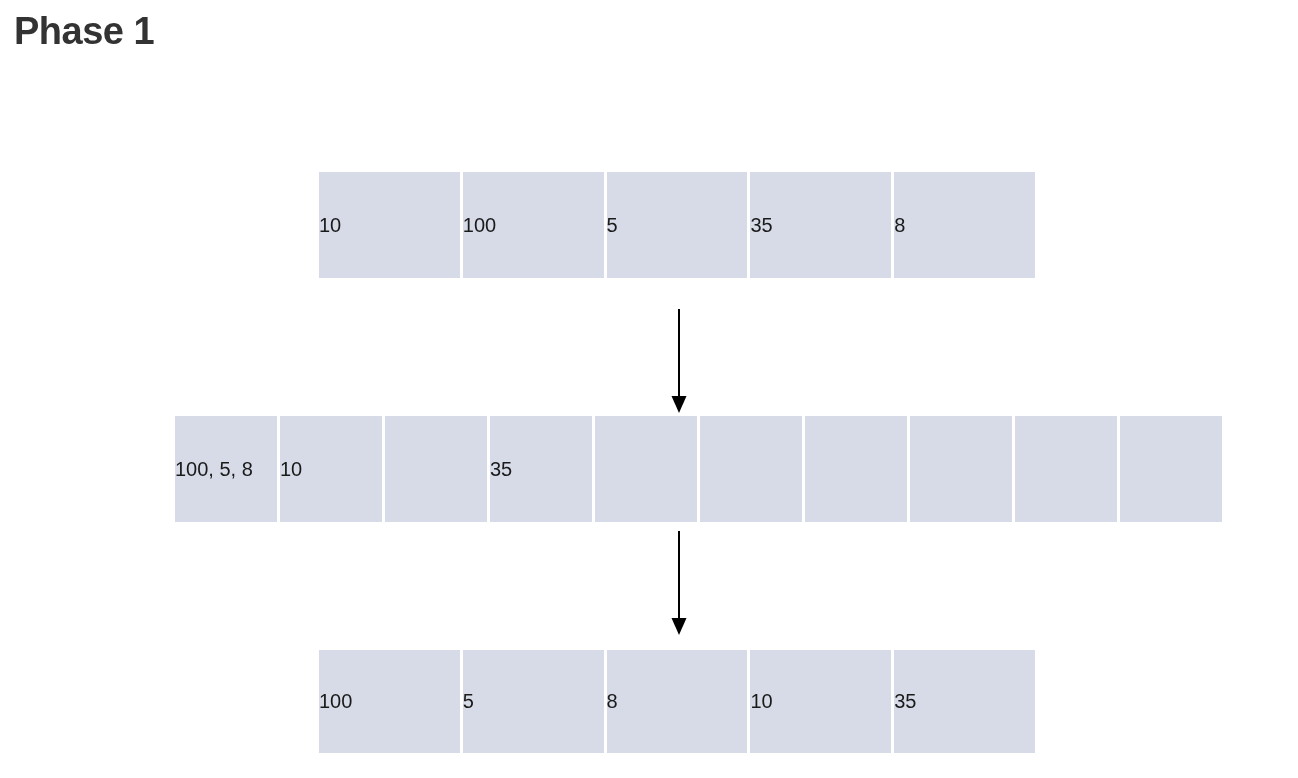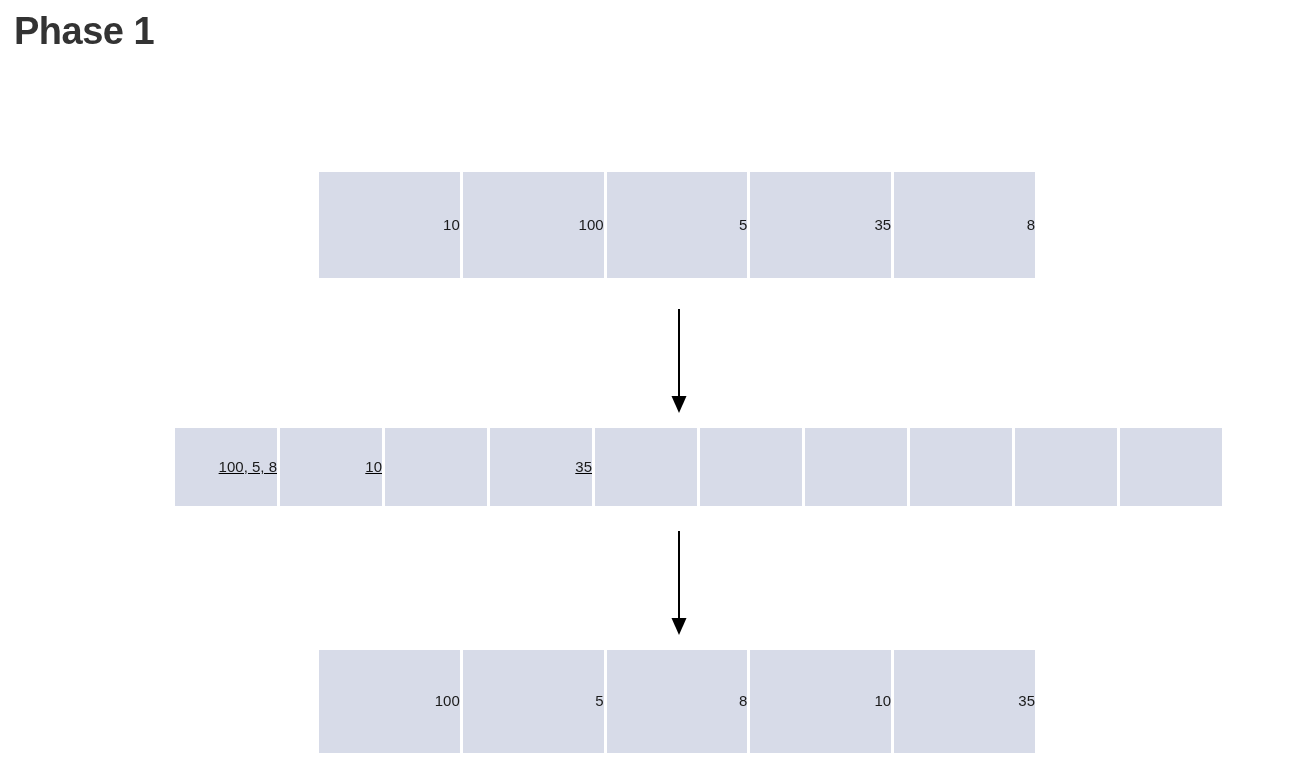--- a/index.html
+++ b/index.html
@@ -29,38 +29,37 @@
     gap: 3px;
   }
   .row-input {
     left: 319px;
     top: 172px;
     width: 716px;
     height: 106px;
   }
   .row-buckets {
     left: 175px;
-    top: 428px;
+    top: 416px;
     width: 1047px;
-    height: 78px;
-    text-decoration: underline;
+    height: 106px;
   }
   .row-sorted {
     left: 319px;
     top: 650px;
     width: 716px;
     height: 103px;
   }
   .cell {
     flex: 1 1 0;
     background: #d7dbe8;
     display: flex;
     align-items: center;
-    justify-content: flex-end;
-    font-size: 15px;
+    justify-content: flex-start;
+    font-size: 20px;
     line-height: 1.25;
     color: #1a1a1a;
     text-align: center;
     min-width: 0;
   }
   .cell .narrow {
     display: inline-block;
     max-width: 78px;
   }
   .arrow {

